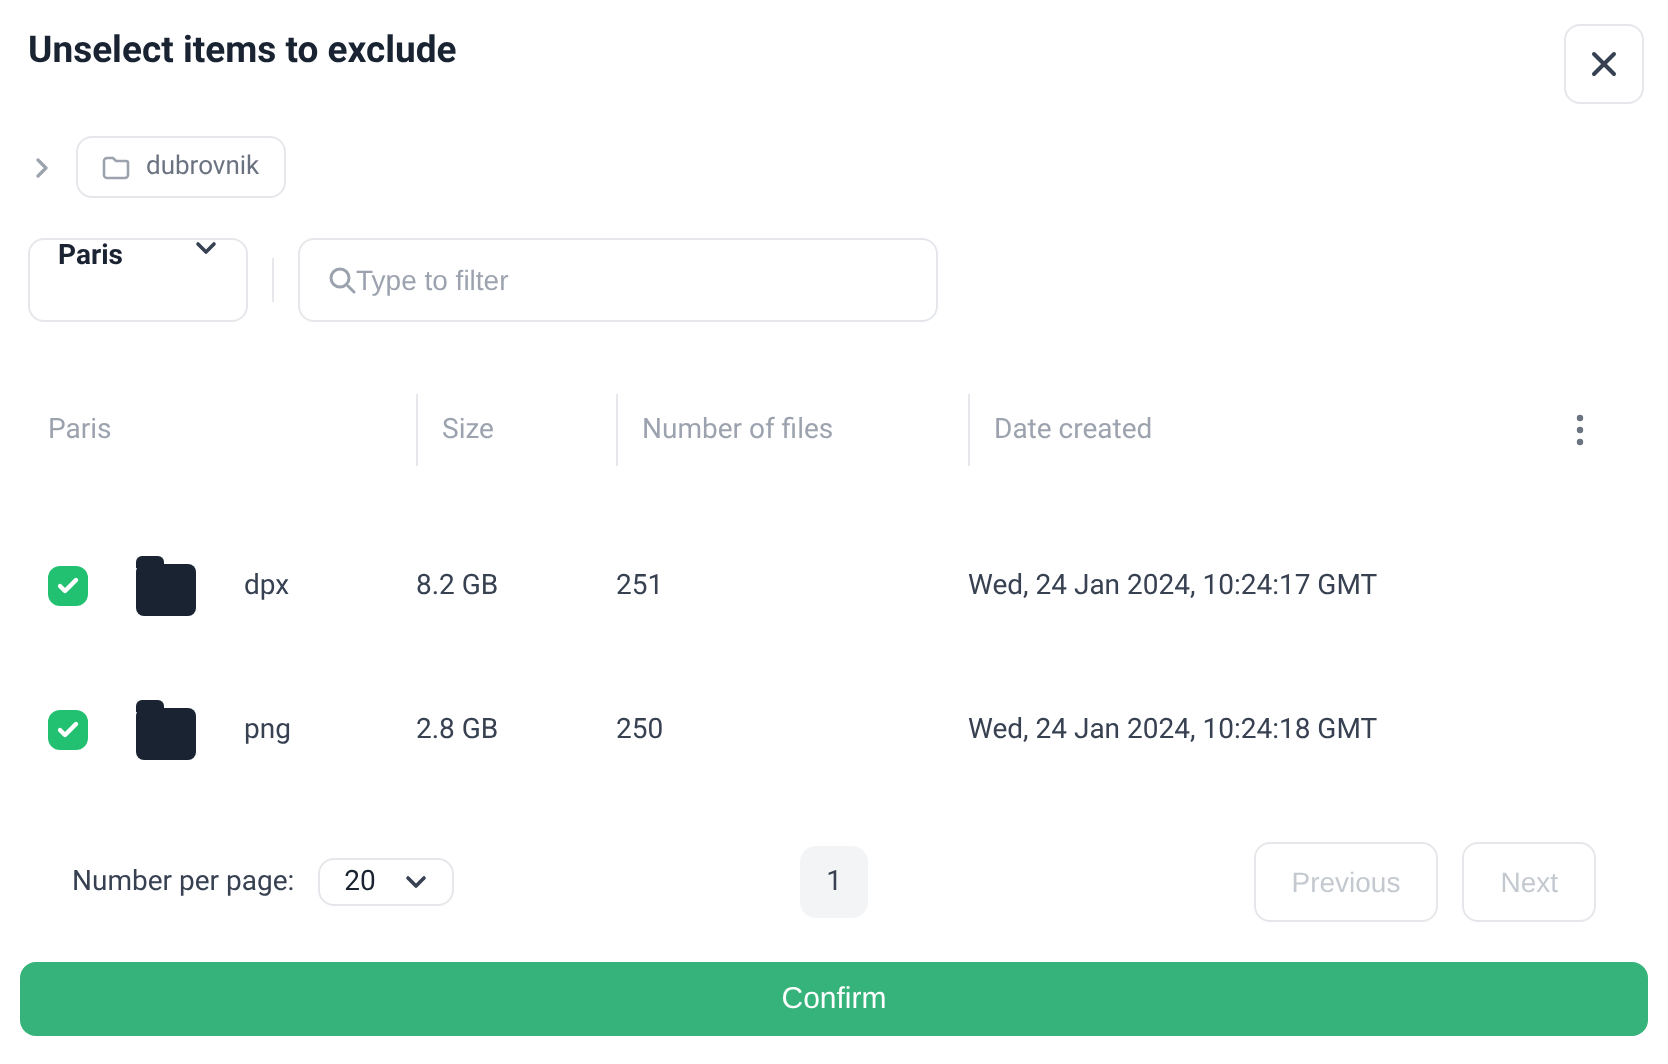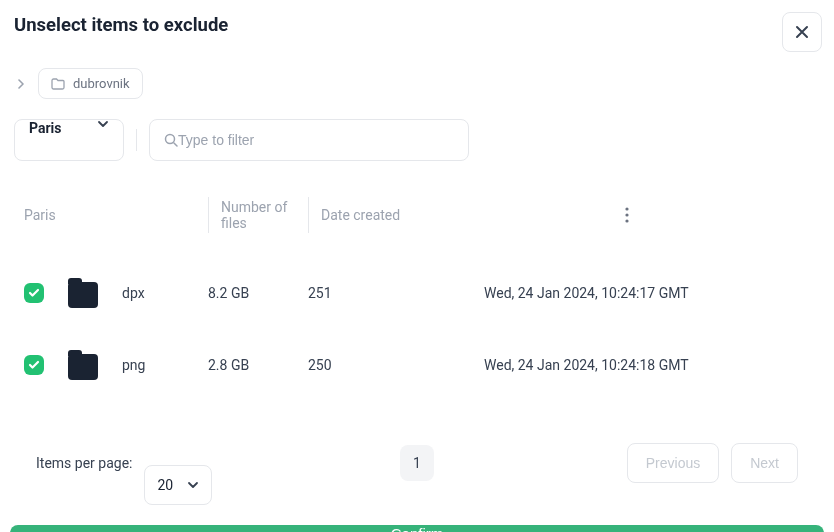--- a/index.html
+++ b/index.html
@@ -209,28 +209,27 @@
       align-items: center;
       gap: 12px;
     }
     .pag-left .lbl {
       font-size: 14px;
       color: #374151;
     }
     .per-select {
       border: 1px solid #e5e7eb;
       border-radius: 8px;
-      height: 40px;
+      height: 24px;
       padding: 0 12px;
       display: flex;
       align-items: center;
       gap: 14px;
       cursor: pointer;
       font-size: 14px;
-      margin-top: 44px;
     }
     .pag-center {
       position: absolute;
       left: 50%;
       transform: translateX(-50%);
     }
     .page-chip {
       width: 34px;
       height: 36px;
       border-radius: 8px;
@@ -312,20 +311,21 @@
         <circle cx="6" cy="6" r="4.5"></circle>
         <path d="M10 10 L13 13"></path>
       </svg>
       <input type="text" placeholder="Type to filter" style="">
     </div>
   </div>
 
   <div class="table">
     <div class="thead">
       <div class="th">Paris</div>
+      <div class="th sep">Size</div>
       <div class="th sep">Number of files</div>
       <div class="th sep">Date created</div>
       <div class="kebab">
         <svg width="4" height="16" viewBox="0 0 4 16" fill="#6b7280">
           <circle cx="2" cy="2" r="1.6"></circle>
             <circle cx="2" cy="8" r="1.6"></circle>
             <circle cx="2" cy="14" r="1.6"></circle>
         </svg>
       </div>
     </div>
@@ -360,21 +360,21 @@
         <div class="td-size">2.8 GB</div>
         <div class="td-files">250</div>
         <div>Wed, 24 Jan 2024, 10:24:18 GMT</div>
         <div></div>
       </div>
     </div>
   </div>
 
   <div class="pagination">
     <div class="pag-left">
-      <span class="lbl">Items per page:</span>
+      <span class="lbl">Number per page:</span>
       <div class="per-select">
         <span>20</span>
         <svg width="12" height="8" viewBox="0 0 12 8" fill="none" stroke="#374151" stroke-width="1.8" stroke-linecap="round" stroke-linejoin="round">
           <path d="M2 2 L6 6 L10 2"></path>
         </svg>
       </div>
     </div>
     <div class="pag-center">
       <div class="page-chip">1</div>
     </div>

